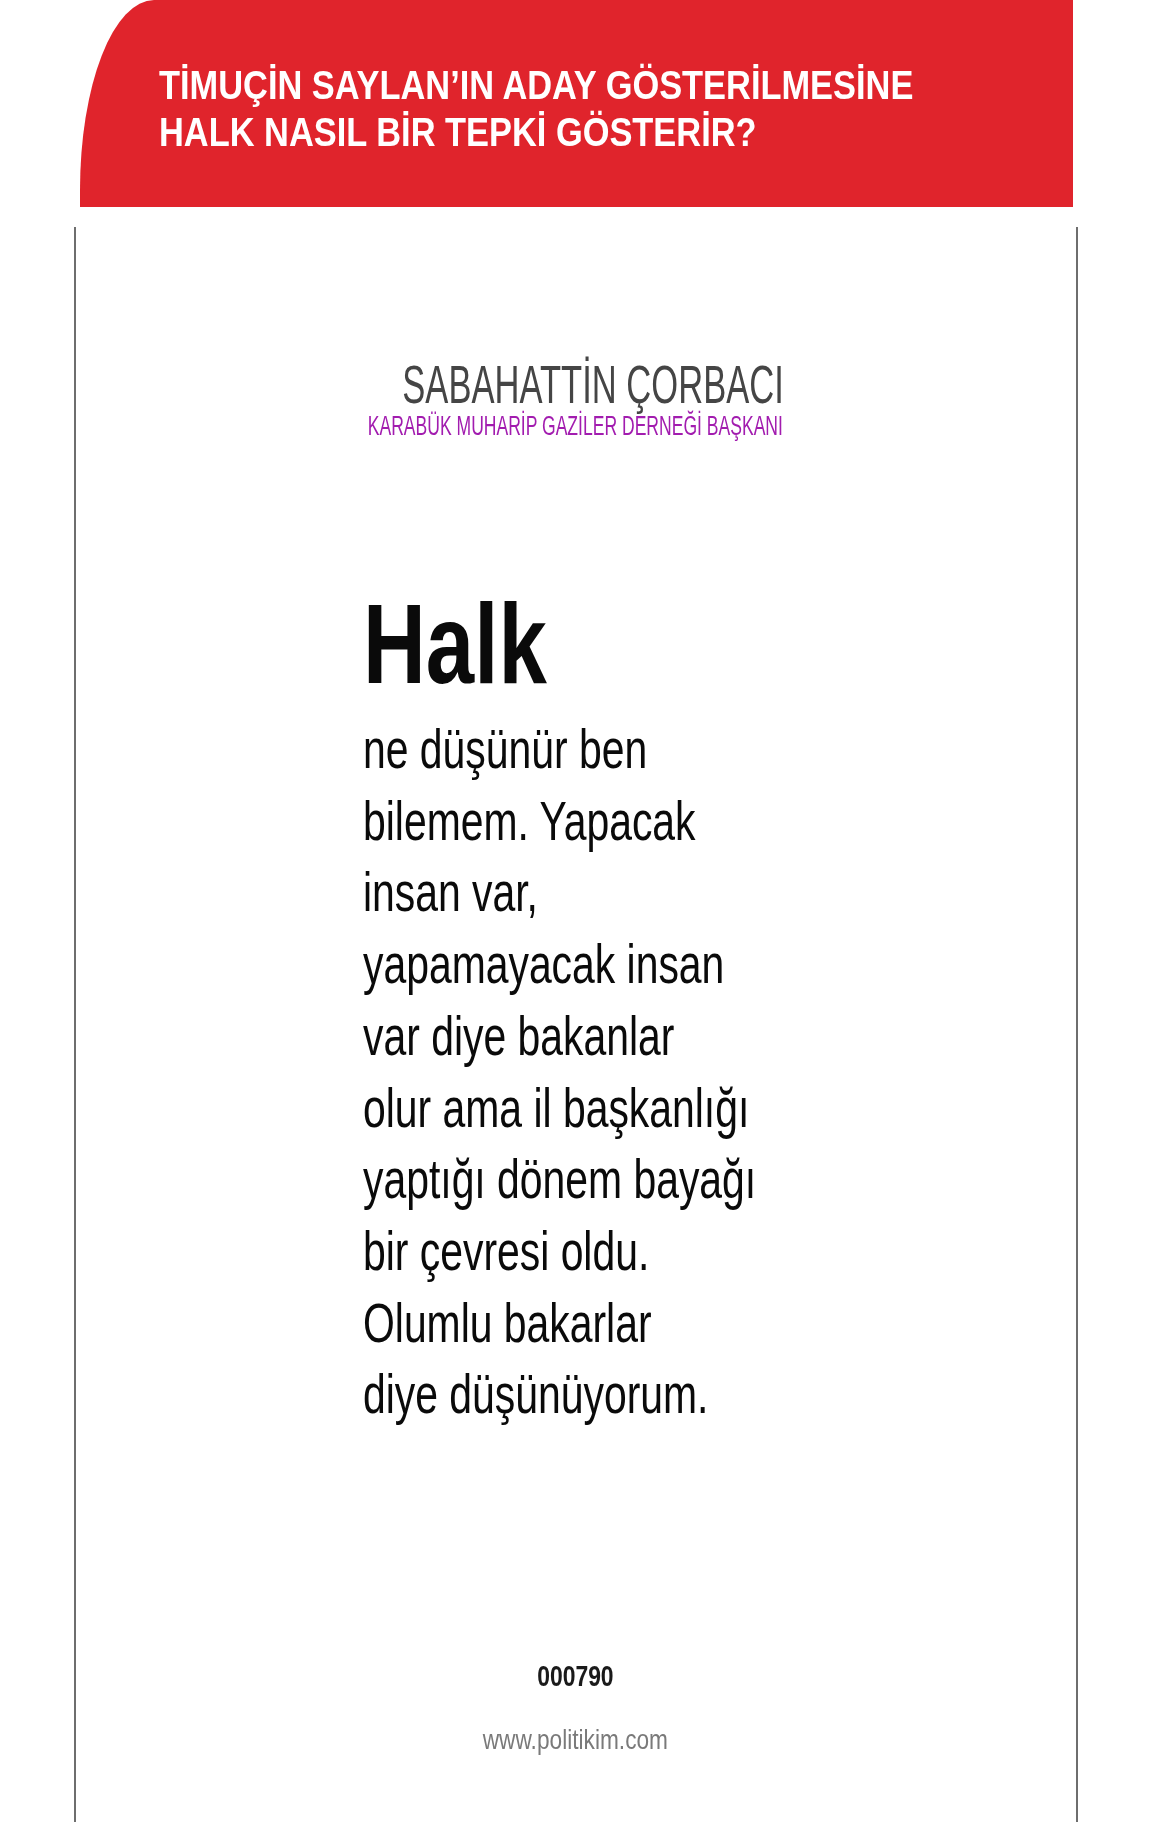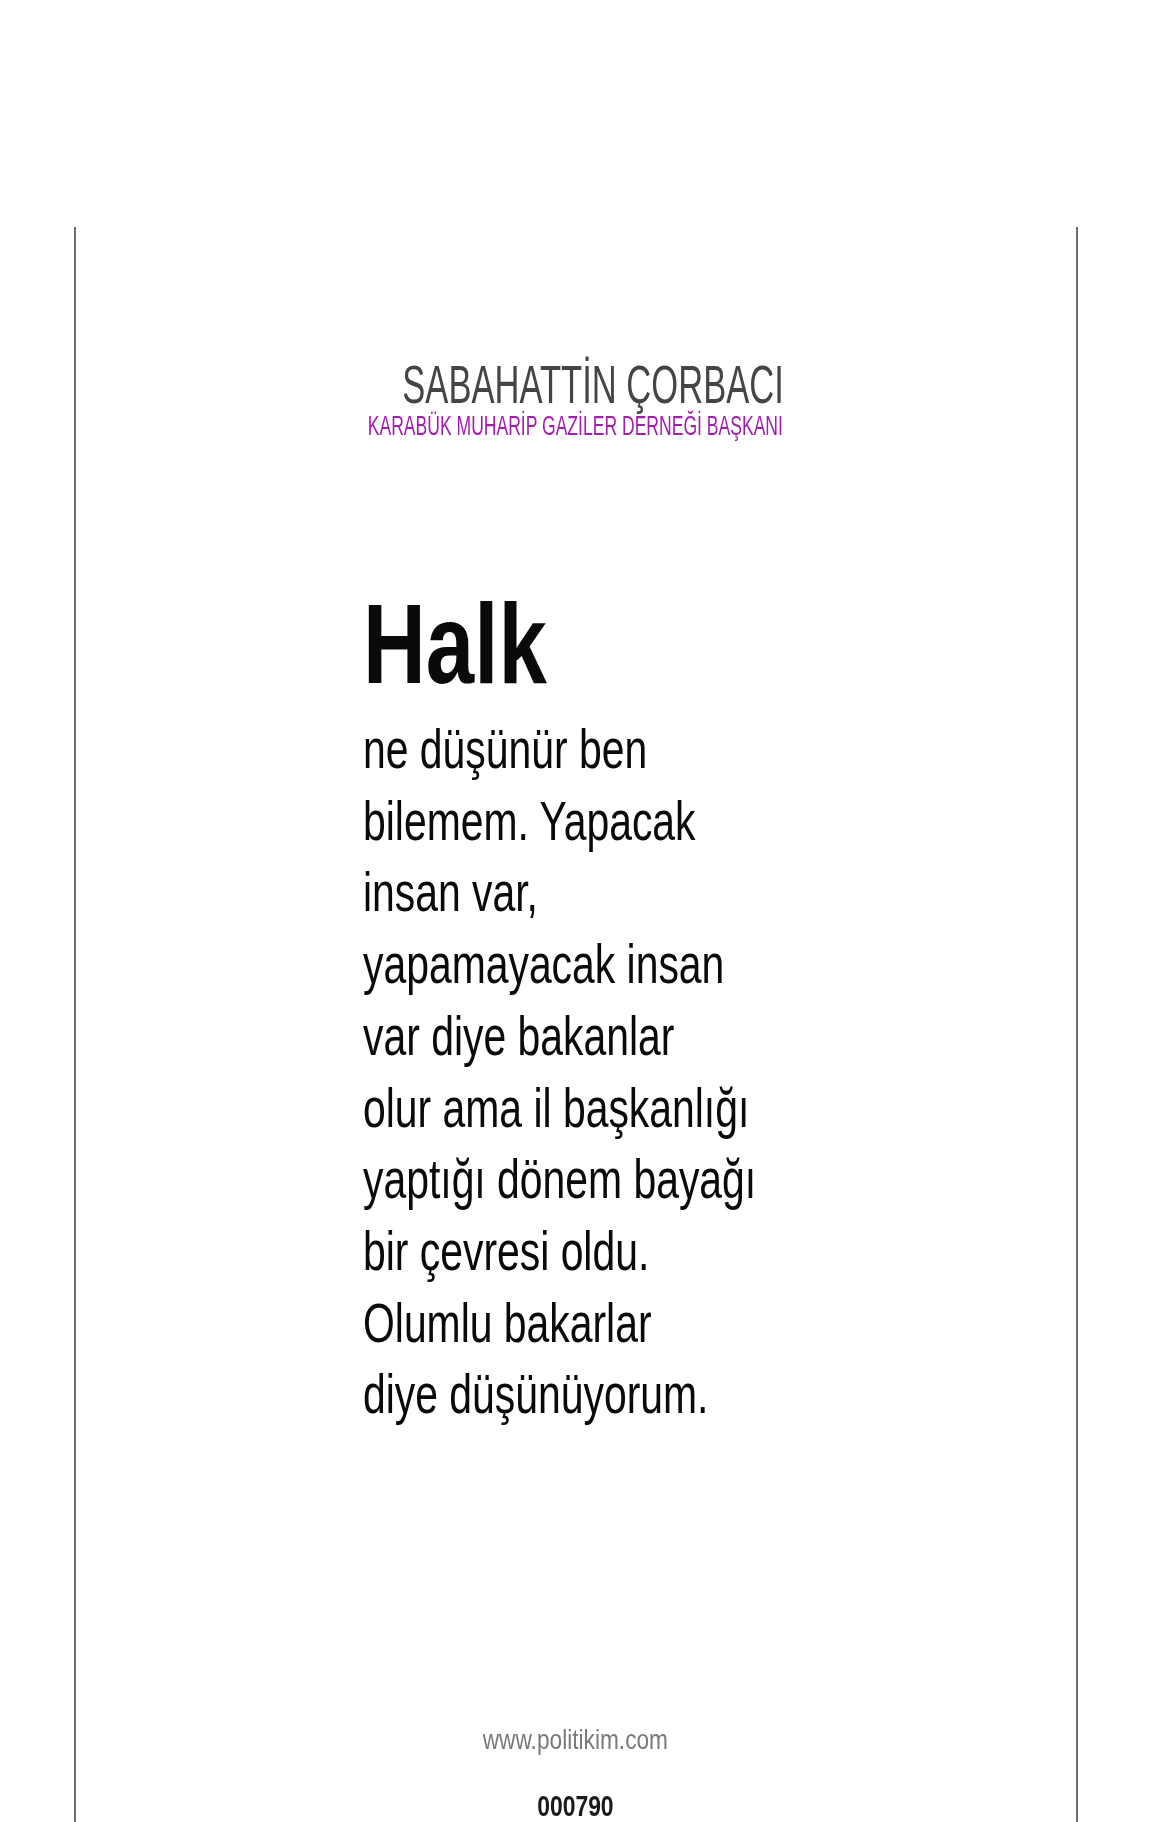--- a/index.html
+++ b/index.html
@@ -102,40 +102,46 @@
     line-height: 71.7px;
     color: #0a0a0a;
     white-space: pre-line;
     width: max-content;
     transform: scaleX(0.73);
     transform-origin: left top;
   }
 
   
   .footer-id {
-    top: 1791px;
+    top: 1661px;
     font-size: 29px;
     font-weight: bold;
     line-height: 31px;
     color: #1a1a1a;
   }
   .footer-id .cond { transform: scaleX(0.79); }
   .footer-site {
     top: 1724px;
     font-size: 28px;
     line-height: 32px;
     color: #7a7a7a;
   }
   .footer-site .cond { transform: scaleX(0.81); }
 </style>
 </head>
 <body>
 
 <div class="page">
 
+  <div class="banner" style="background-color: rgb(224, 36, 44);">
+    <div class="banner-text">
+      <div>TİMUÇİN SAYLAN’IN ADAY GÖSTERİLMESİNE</div>
+      <div>HALK NASIL BİR TEPKİ GÖSTERİR?</div>
+    </div>
+  </div>
 
   <div class="rule rule-left"></div>
   <div class="rule rule-right"></div>
 
   <div class="speaker-name">
     <span class="cond">SABAHATTİN ÇORBACI</span>
   </div>
   <div class="speaker-title">
     <span class="cond">KARABÜK MUHARİP GAZİLER DERNEĞİ BAŞKANI</span>
   </div>

